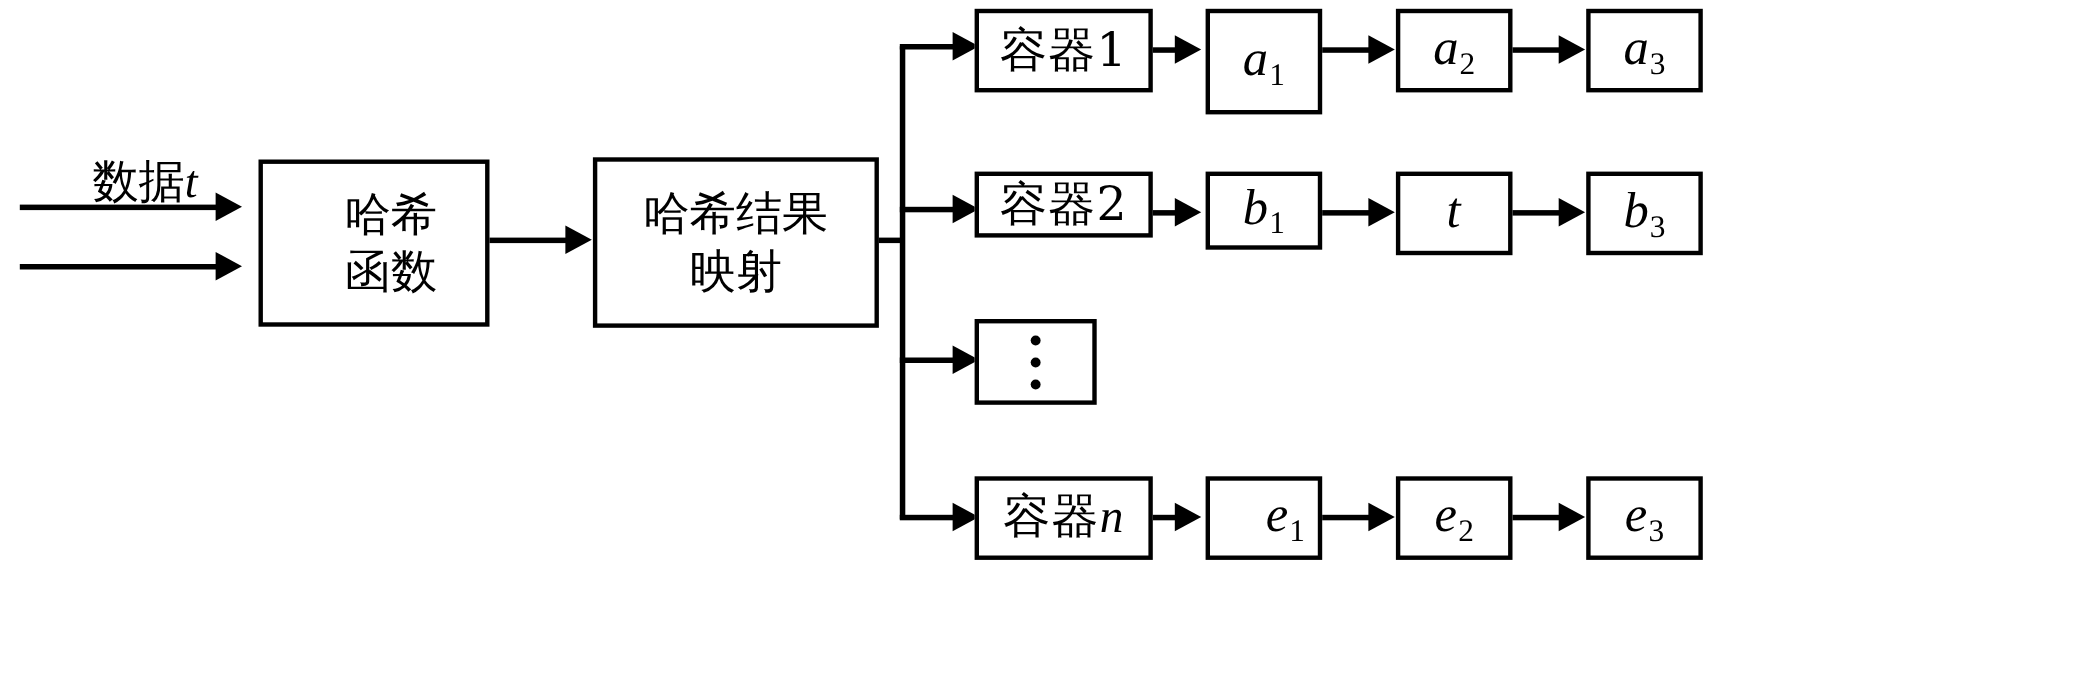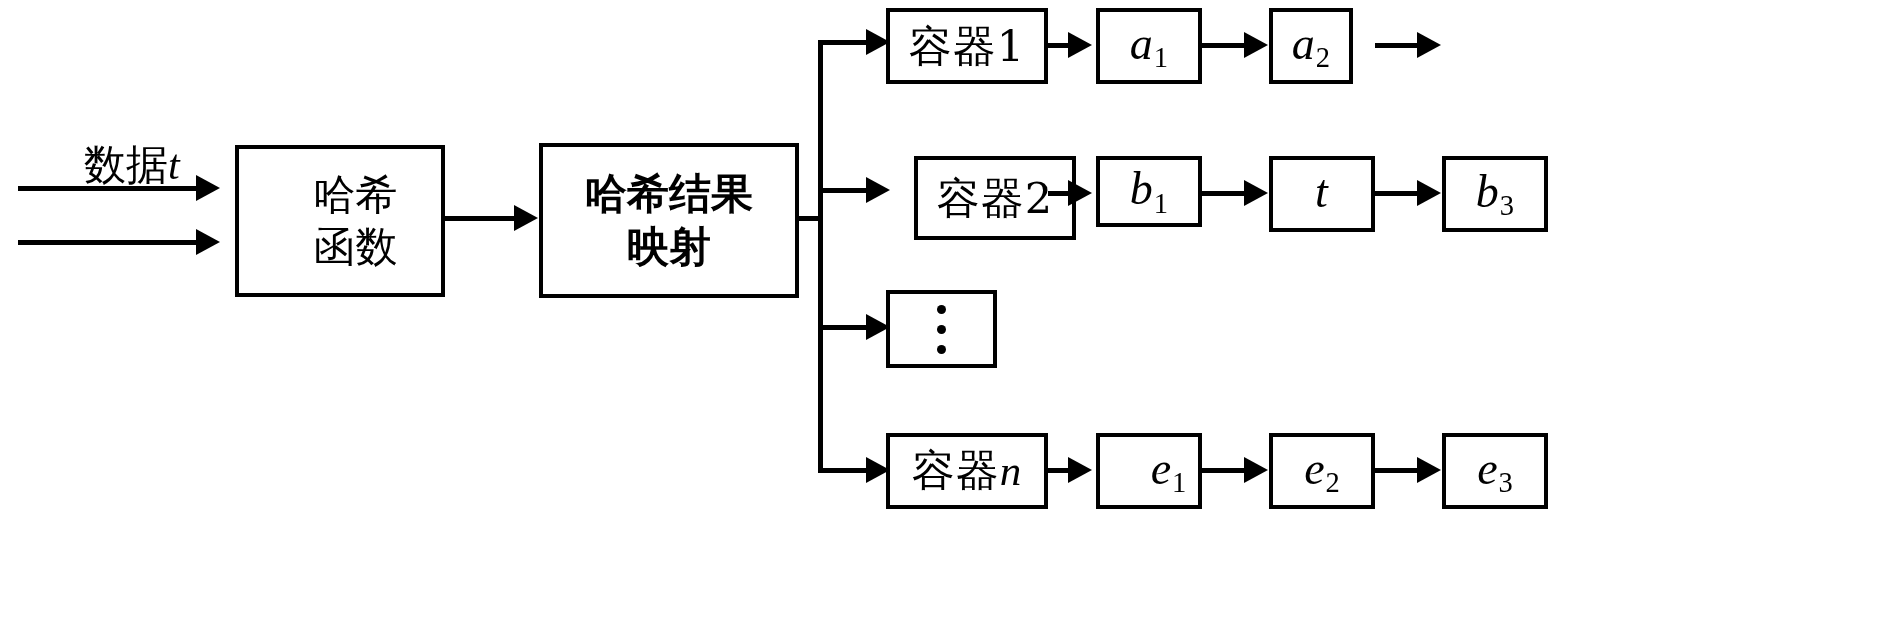--- a/index.html
+++ b/index.html
@@ -80,21 +80,21 @@
   <div class="box" style="left:235px; top:145px; width:210px; height:152px;padding-left:31px;">
     <span class="txt cjk2">
       <span>哈希</span><br>
       <span>函数</span>
     </span>
   </div>
 
   <div class="hline" style="left:445px; top:216px; width:71px;"></div>
   <div class="ahead" style="left:514px; top:205px;"></div>
 
-  <div class="box" style="left:539px; top:143px; width:260px; height:155px;font-weight:bold;">
+  <div class="box" style="left:539px; top:143px; width:260px; height:155px;">
     <span class="txt cjk2">
       <span>哈希结果</span><br>
       <span>映射</span>
     </span>
   </div>
 
   <div class="hline" style="left:799px; top:216px; width:22px;"></div>
 
   <div class="vline" style="left:818px; top:42px; height:430px;"></div>
 
@@ -109,34 +109,37 @@
 
   <div class="hline" style="left:818px; top:468px; width:52px;"></div>
   <div class="ahead" style="left:866px; top:457px;"></div>
 
   <div class="box" style="left:886px; top:8px; width:162px; height:76px;">
     <span class="txt cjk"><span>容器</span><span class="mn-up">1</span></span>
   </div>
   <div class="hline" style="left:1048px; top:43px; width:24px;"></div>
   <div class="ahead" style="left:1068px; top:32px;"></div>
 
-  <div class="box mathbox" style="left:1096px; top:8px; width:106px; height:76px;align-items:center;">
+  <div class="box mathbox" style="left:1096px; top:8px; width:106px; height:96px;align-items:center;">
     <span class="txt"><span class="mi">a</span><span class="sub">1</span></span>
   </div>
   <div class="hline" style="left:1202px; top:43px; width:46px;"></div>
   <div class="ahead" style="left:1244px; top:32px;"></div>
 
-  <div class="box mathbox" style="left:1269px; top:8px; width:84px; height:76px;">
+  <div class="box mathbox" style="left:1269px; top:8px; width:106px; height:76px;">
     <span class="txt"><span class="mi">a</span><span class="sub">2</span></span>
   </div>
   <div class="hline" style="left:1375px; top:43px; width:46px;"></div>
   <div class="ahead" style="left:1417px; top:32px;"></div>
 
+  <div class="box mathbox" style="left:1442px; top:8px; width:106px; height:76px;">
+    <span class="txt"><span class="mi">a</span><span class="sub">3</span></span>
+  </div>
 
-  <div class="box" style="left:914px; top:156px; width:162px; height:84px;">
+  <div class="box" style="left:886px; top:156px; width:162px; height:60px;">
     <span class="txt cjk"><span>容器</span><span class="mn-up">2</span></span>
   </div>
   <div class="hline" style="left:1048px; top:191px; width:24px;"></div>
   <div class="ahead" style="left:1068px; top:180px;"></div>
 
   <div class="box mathbox" style="left:1096px; top:156px; width:106px; height:71px;">
     <span class="txt"><span class="mi">b</span><span class="sub">1</span></span>
   </div>
   <div class="hline" style="left:1202px; top:191px; width:46px;"></div>
   <div class="ahead" style="left:1244px; top:180px;"></div>

